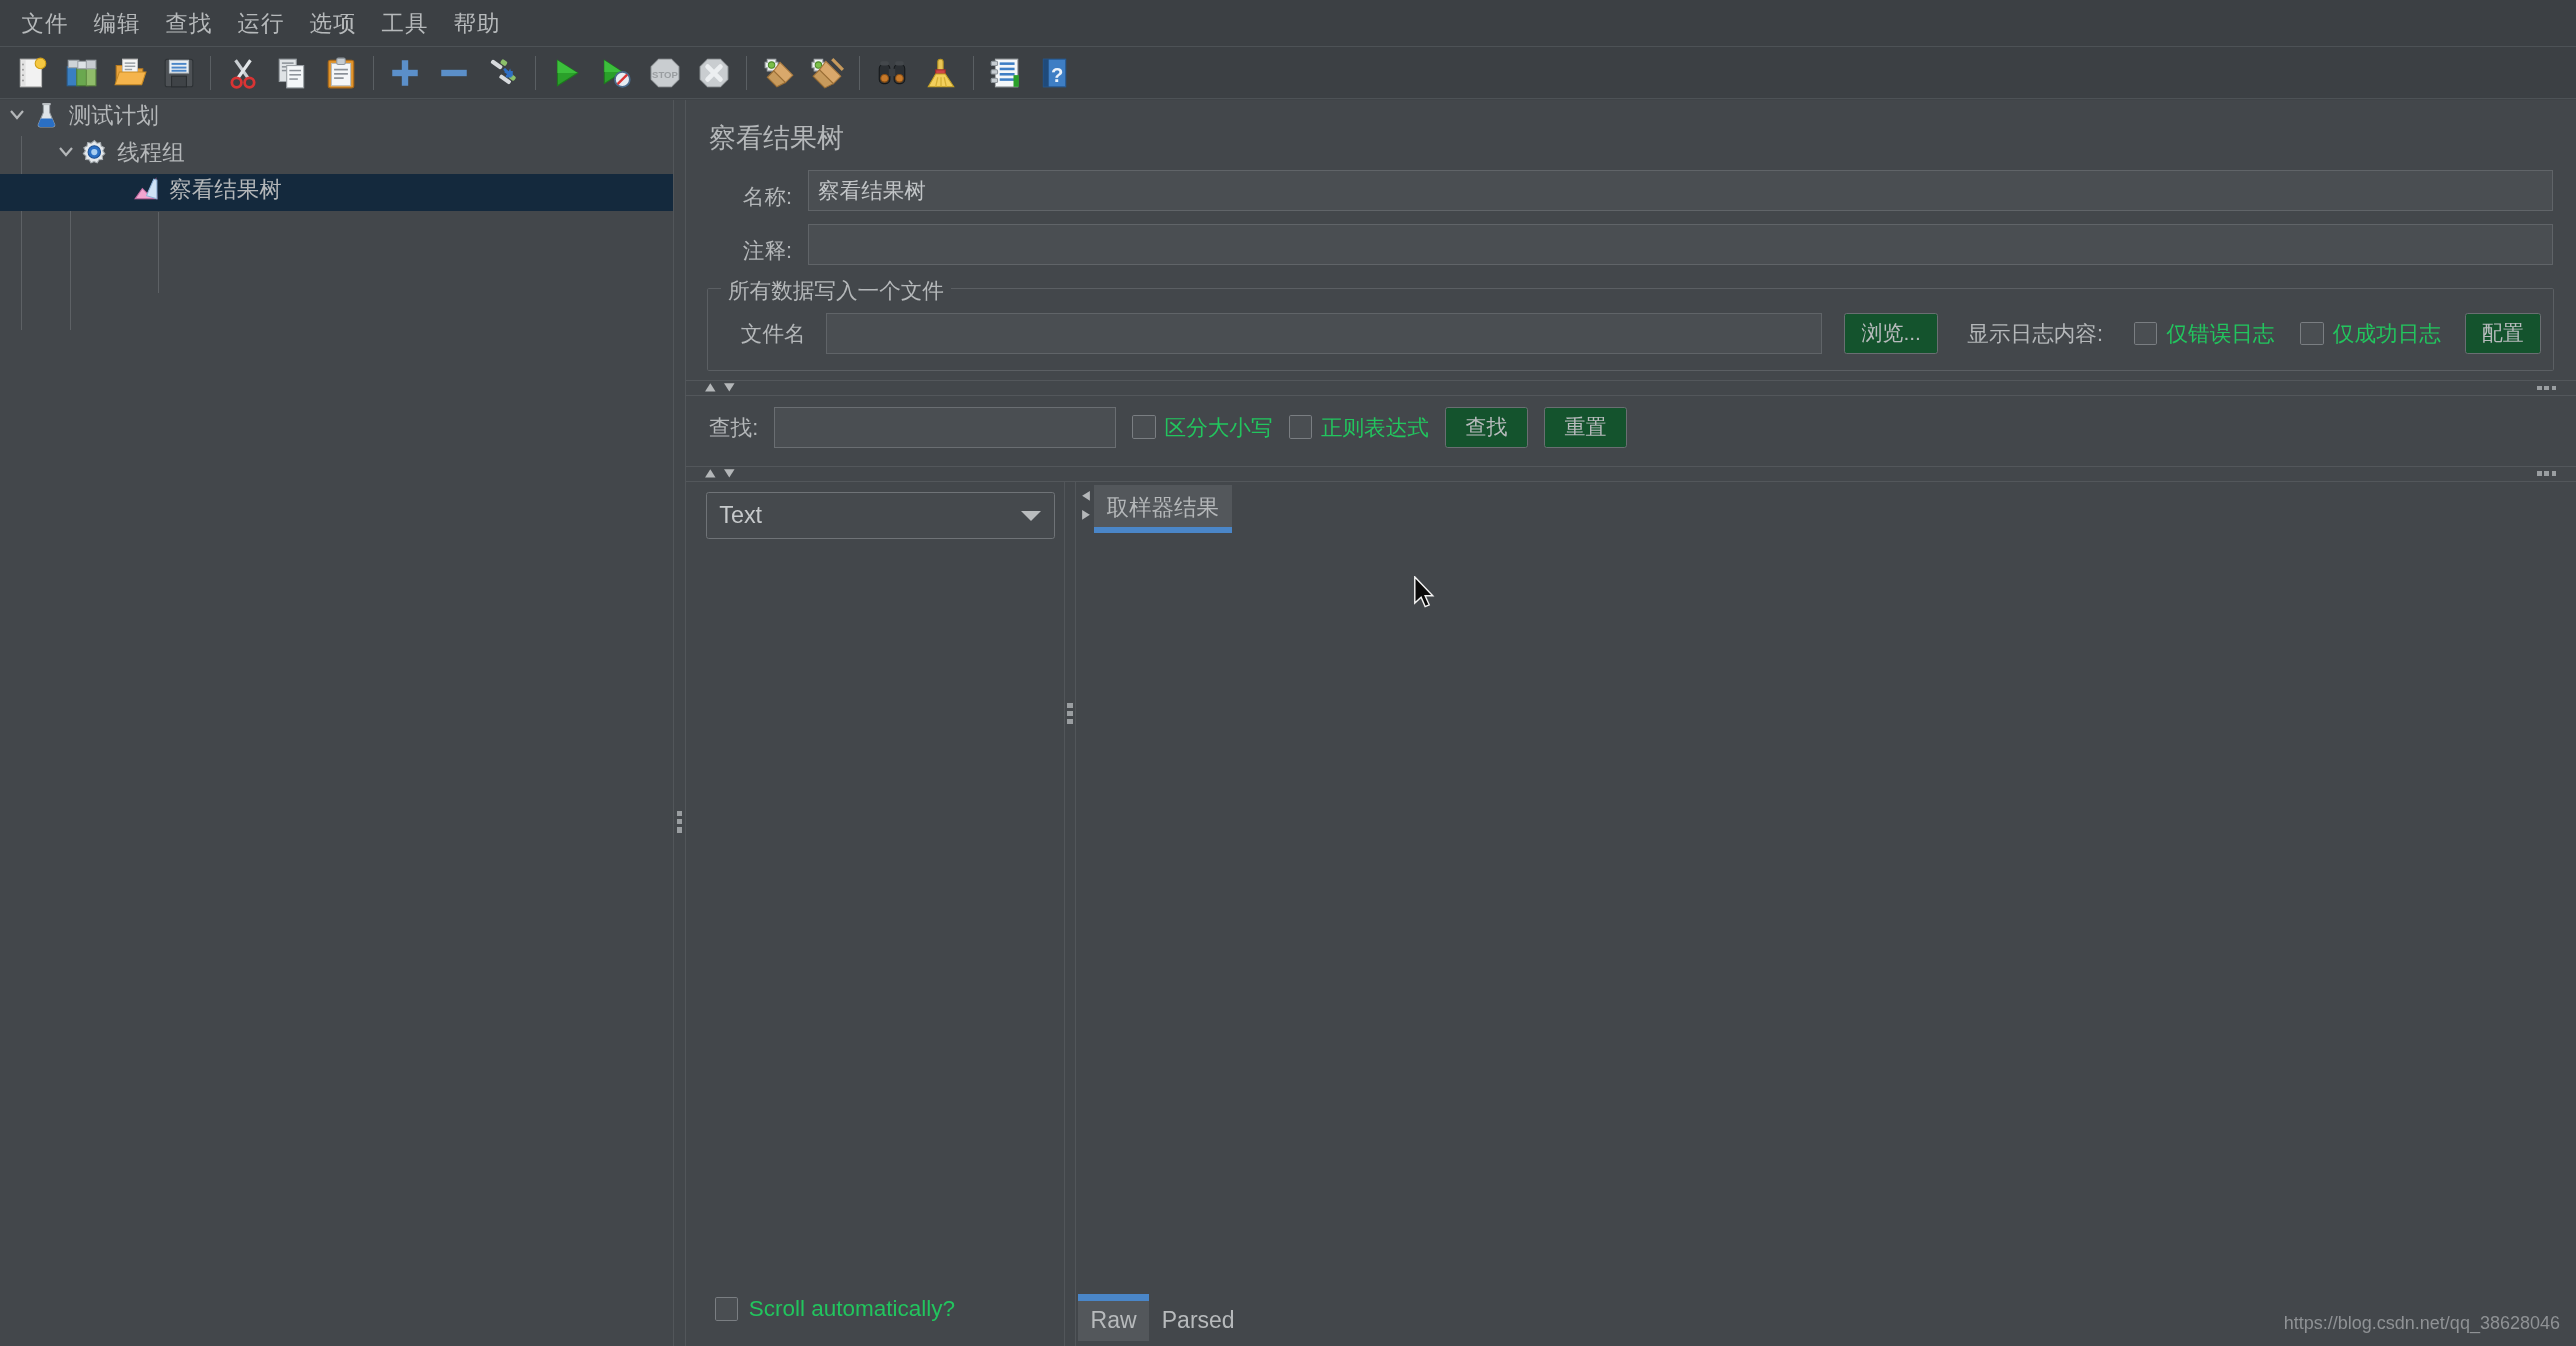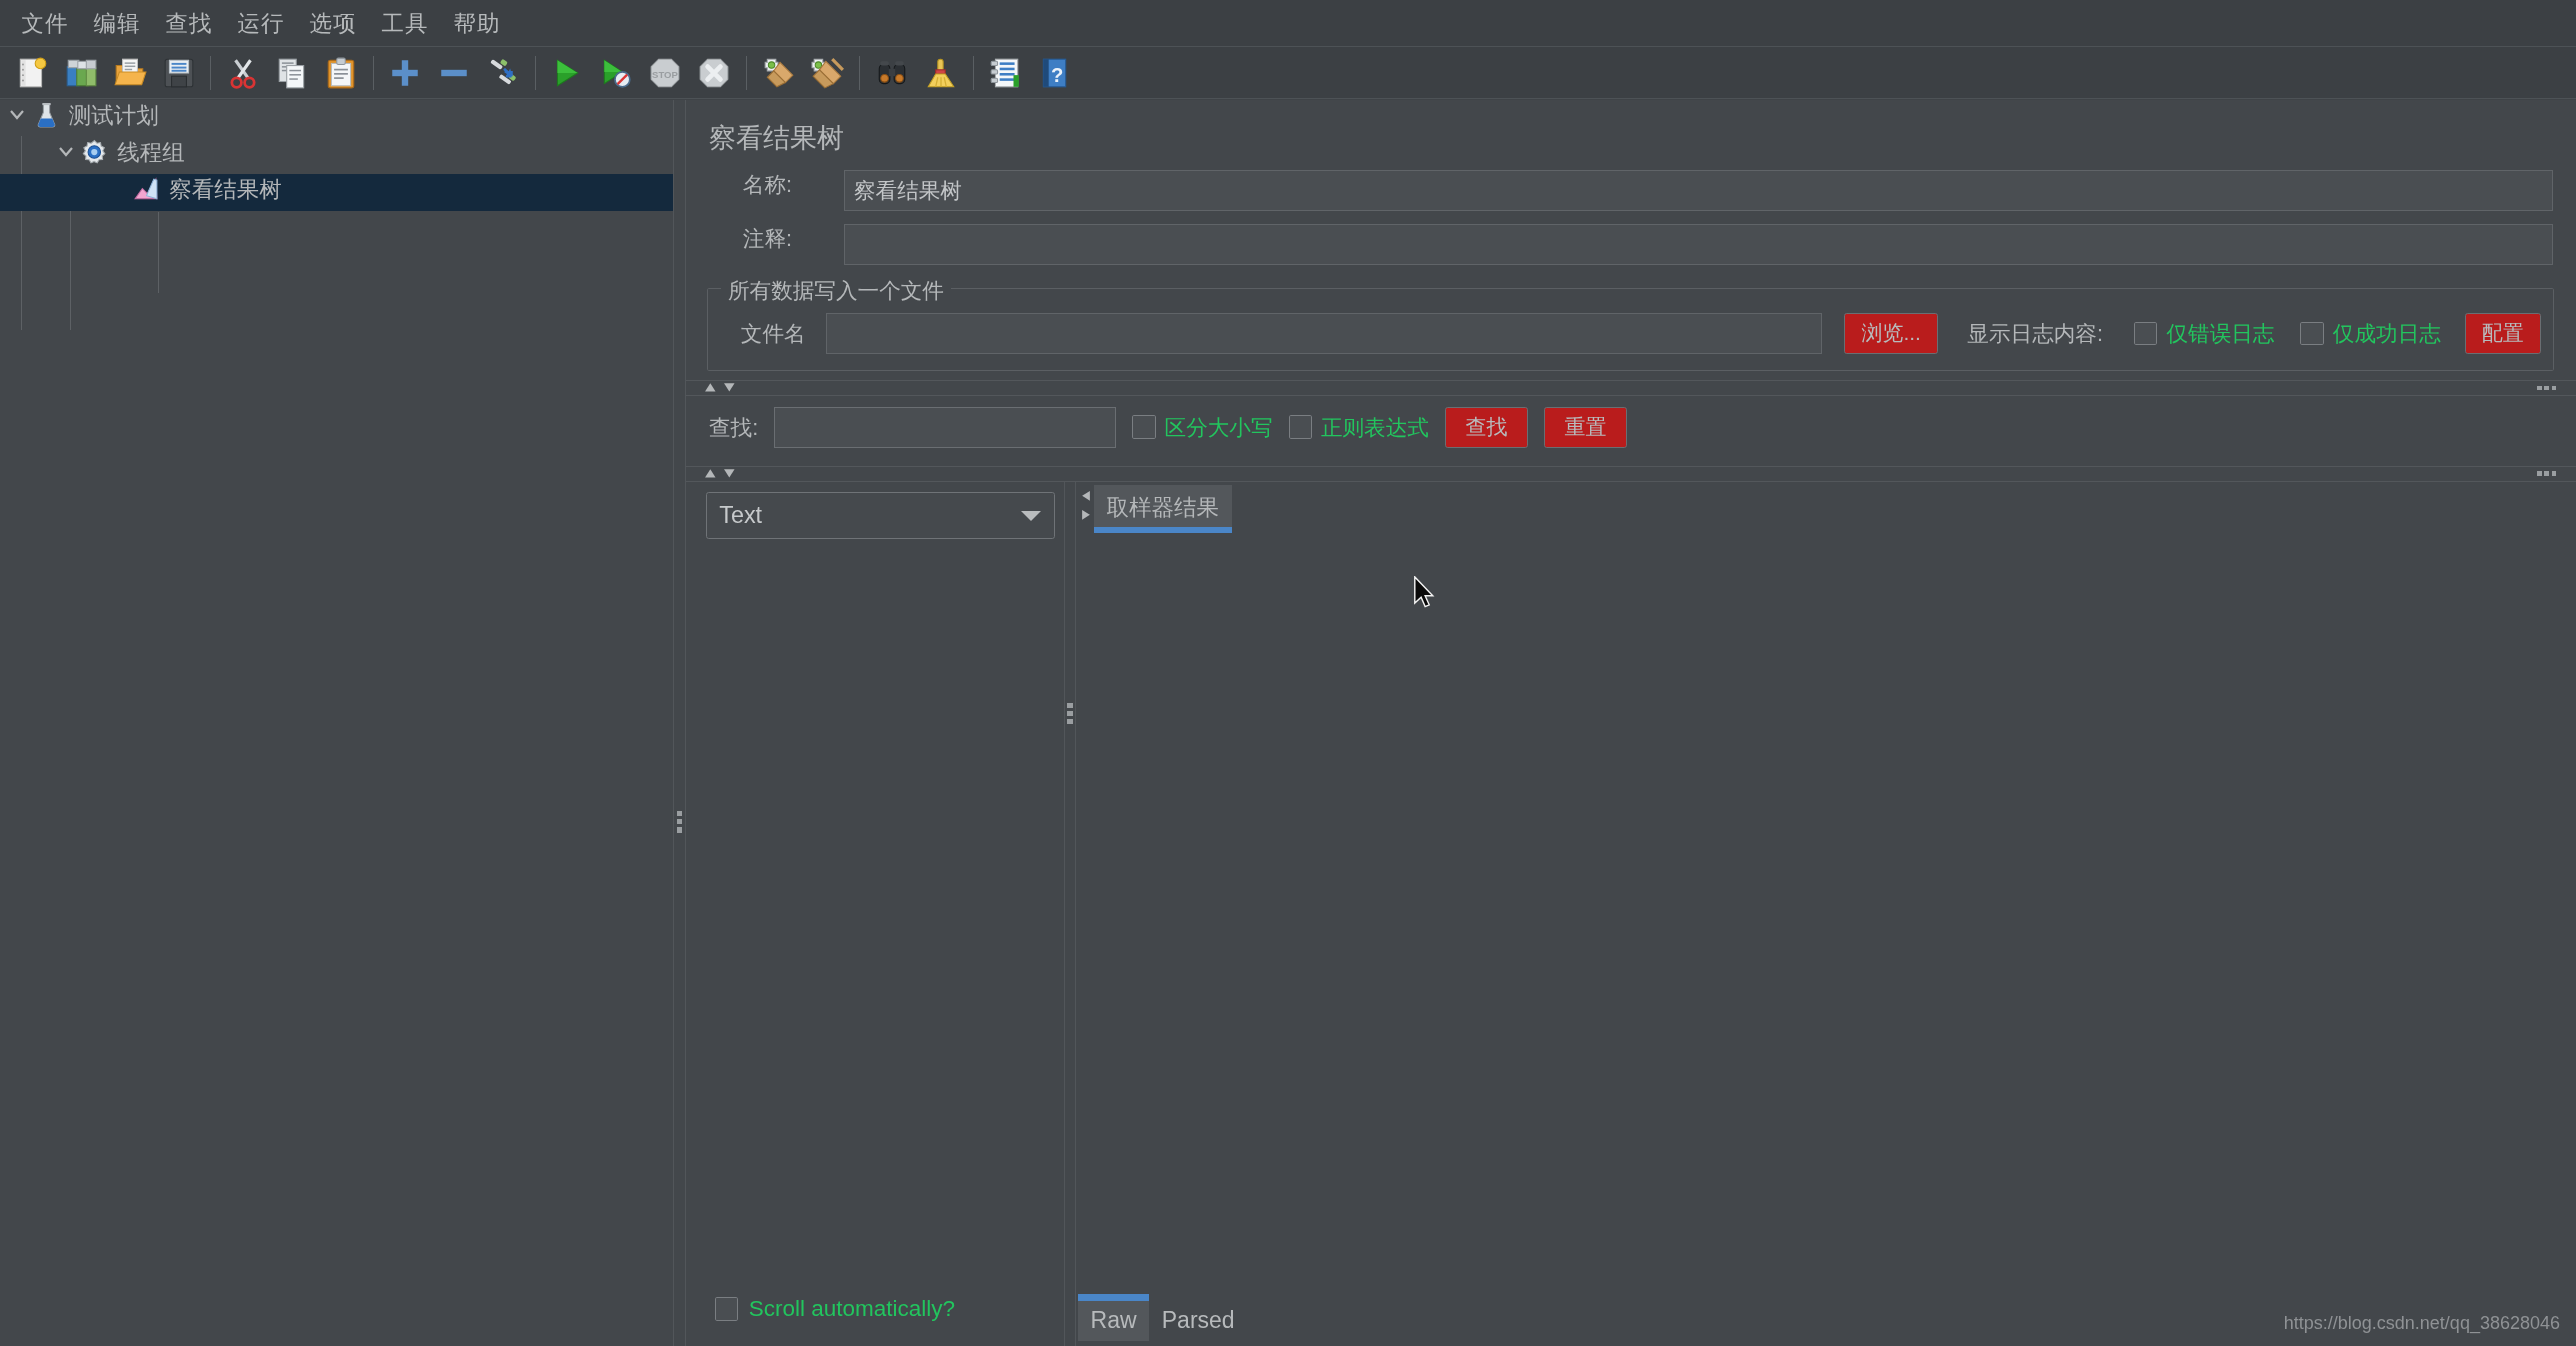--- a/index.html
+++ b/index.html
@@ -123,24 +123,23 @@
     flex-direction: column;
   }
   .panel-title {
     color: #b4b7b9;
     font-size: 27px;
     padding: 20px 0 14.4px 23.4px;
   }
 
   .form-row {
     display: flex;
-    align-items: flex-start;
+    align-items: flex-end;
     padding: 0 23.4px 0 23.4px;
     margin-bottom: 12.6px;
-    gap: 36px;
   }
   .form-label {
     color: #b4b7b9;
     font-size: 21.6px;
     width: 83px;
     text-align: right;
     margin-right: 16px;
     flex: 0 0 83px;
   }
   .txt-input {
@@ -172,21 +171,21 @@
     font-size: 21.6px;
     white-space: nowrap;
   }
   .gb-row { display: flex; align-items: center; gap: 6px; }
   .gb-label { color: #b4b7b9; font-size: 21.6px; margin-right: 12.6px; white-space: nowrap; }
 
   .btn {
     height: 41px;
     min-width: 36px;
     padding: 0 16px;
-    background: #b91c1c;
+    background: #14532d;
     border: 0.9px solid #6a6e72;
     border-radius: 2.7px;
     color: #b8bbbd;
     font-size: 21px;
     font-family: "Liberation Sans", sans-serif;
     cursor: default;
     white-space: nowrap;
   }
 
   .chk-wrap { display: flex; align-items: center; gap: 9px; cursor: default; white-space: nowrap; }

